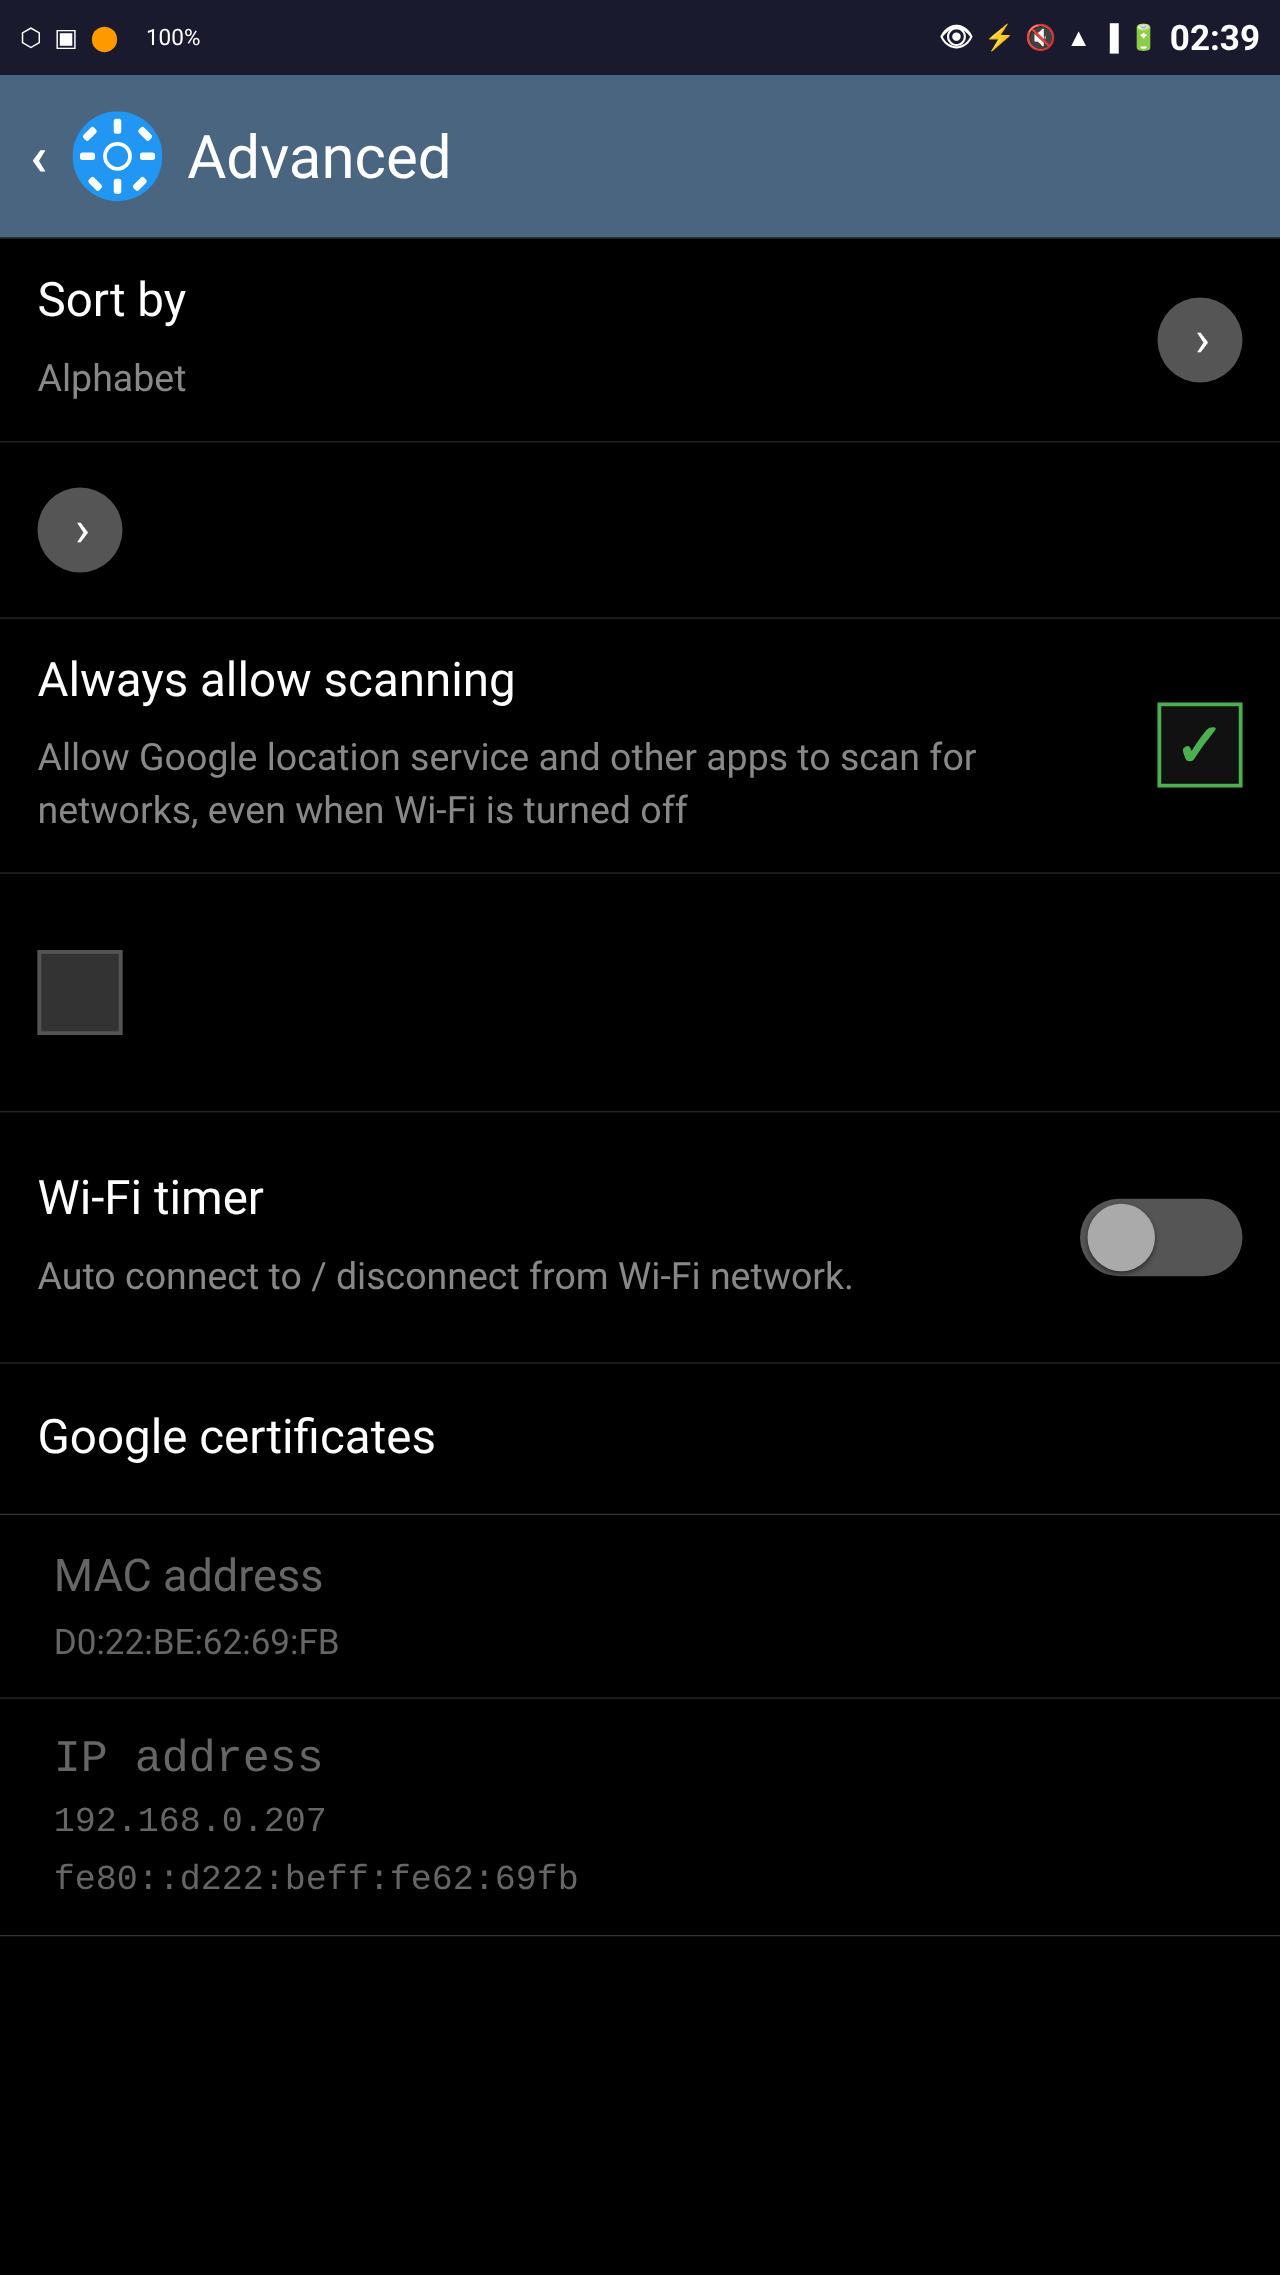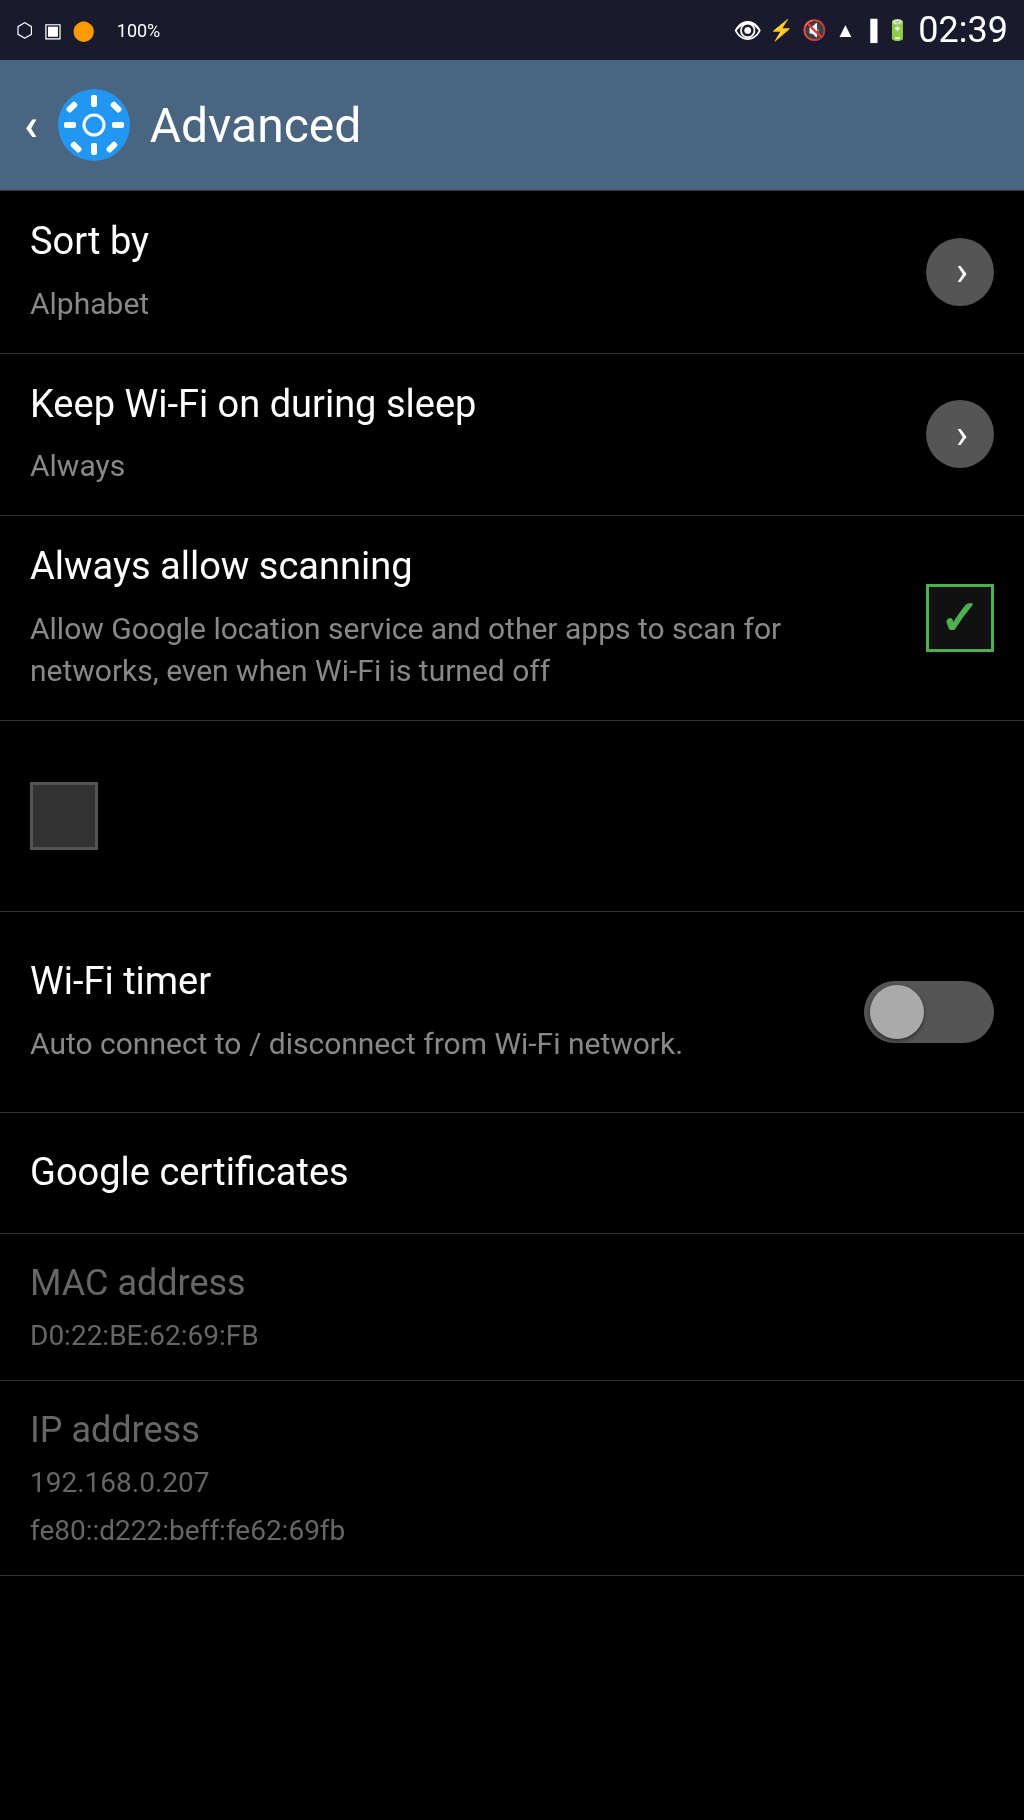--- a/index.html
+++ b/index.html
@@ -178,21 +178,21 @@
 
     
     .install-cert-item {
       min-height: 120px;
       padding: 36px 30px;
     }
 
     
     .info-item {
       min-height: 130px;
-      padding: 28px 30px;
+      padding: 28px 43px;
     }
 
     .info-title {
       font-size: 36px;
       color: #666;
     }
 
     .info-value {
       font-size: 28px;
       color: #666;
@@ -215,21 +215,21 @@
     <span class="status-icon" style="color:#f90;">⬤</span>
     <span class="status-icon" style="font-size:18px;margin-left:12px;">100%</span>
   </div>
   <div class="status-bar-right">
     <span style="font-size:22px;">👁</span>
     <span style="font-size:20px;">⚡</span>
     <span style="font-size:20px;">🔇</span>
     <span style="font-size:20px;">▲</span>
     <span style="font-size:20px;">▐</span>
     <span style="font-size:20px;">🔋</span>
-    <span style="font-size:36px; font-weight:normal;">02:39</span>
+    <span style="font-size:28px; font-weight:bold;">02:39</span>
   </div>
 </div>
 
 <div class="header">
   <span class="back-button">‹</span>
 
   <svg class="gear-svg" viewBox="0 0 72 72" xmlns="http://www.w3.org/2000/svg">
     <circle cx="36" cy="36" r="36" fill="#2196F3"></circle>
     <g fill="white">
       <circle cx="36" cy="36" r="10" fill="#2196F3" stroke="white" stroke-width="3"></circle>
@@ -252,24 +252,20 @@
   <div class="list-item-content">
     <div class="list-item-title">Sort by</div>
     <div class="list-item-subtitle">Alphabet</div>
   </div>
   <div class="chevron"></div>
 </div>
 
 <div class="divider"></div>
 
 <div class="list-item">
-  <div class="list-item-content">
-    <div class="list-item-title">Keep Wi-Fi on during sleep</div>
-    <div class="list-item-subtitle">Always</div>
-  </div>
   <div class="chevron"></div>
 </div>
 
 <div class="divider"></div>
 
 <div class="list-item" style="min-height: 200px;">
   <div class="list-item-content">
     <div class="list-item-title">Always allow scanning</div>
     <div class="list-item-subtitle">Allow Google location service and other apps to scan for networks, even when Wi-Fi is turned off</div>
   </div>
@@ -306,21 +302,21 @@
 
 <div class="list-item info-item">
   <div class="list-item-content">
     <div class="info-title">MAC address</div>
     <div class="info-value">D0:22:BE:62:69:FB</div>
   </div>
 </div>
 
 <div class="divider"></div>
 
-<div class="list-item info-item" style="min-height: 160px;">
+<div class="list-item info-item" style="min-height: 160px; font-family: Liberation Mono, monospace;">
   <div class="list-item-content">
     <div class="info-title">IP address</div>
     <div class="info-value">192.168.0.207</div>
     <div class="info-value">fe80::d222:beff:fe62:69fb</div>
   </div>
 </div>
 
 <div class="divider"></div>
 
 </body></html>

